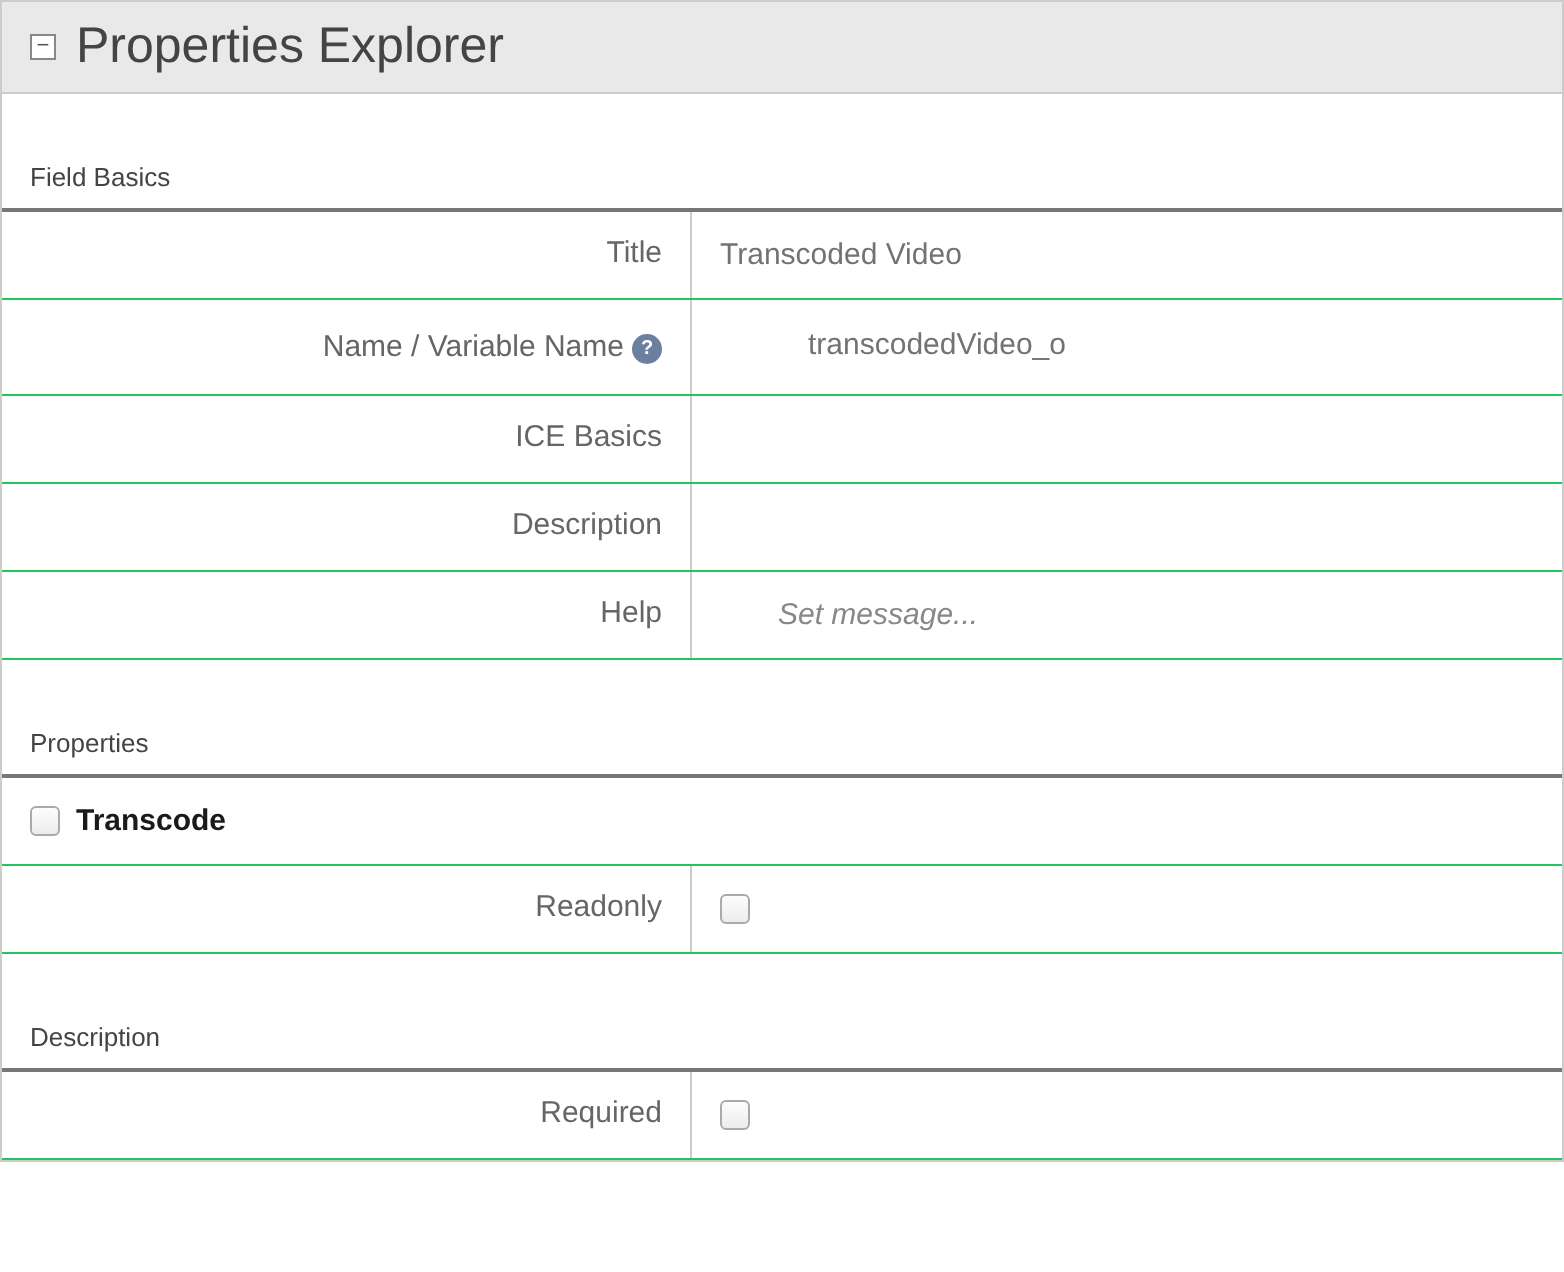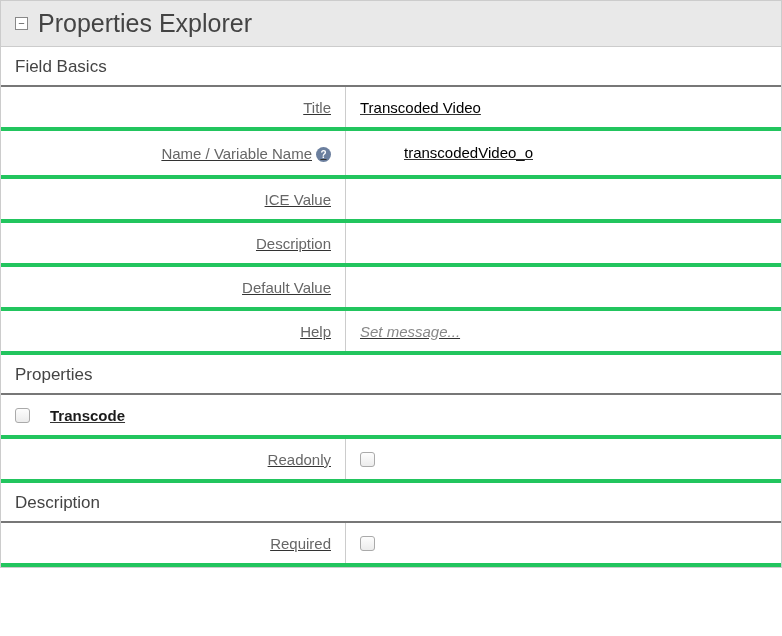--- a/index.html
+++ b/index.html
@@ -34,29 +34,29 @@
       cursor: pointer;
       user-select: none;
     }
     .panel-title {
       font-size: 25px;
       color: #444;
       font-weight: 400;
     }
     .section-header {
       padding: 10px 14px 8px 14px;
-      font-size: 17px;
+      font-size: 13px;
       color: #444;
       border-bottom: 2px solid #777;
+      margin-top: 24px;
     }
     .field-row {
       display: flex;
-      border-bottom: 4px solid #22c55e;
+      border-bottom: 1px solid #22c55e;
       min-height: 44px;
-      text-decoration: underline;
     }
     .field-label {
       width: 345px;
       flex-shrink: 0;
       text-align: right;
       padding: 12px 14px 10px 10px;
       color: #666;
       font-size: 15px;
       border-right: 1px solid #ccc;
       display: flex;
@@ -66,26 +66,27 @@
     }
     .field-value {
       flex: 1;
       padding: 10px 14px;
       display: flex;
       align-items: center;
       gap: 8px;
     }
     .value-text {
       font-size: 15px;
-      color: #000000;
+      color: #737373;
     }
     .placeholder-text {
       font-size: 15px;
       color: #888;
       font-style: italic;
+      margin-left: 29px;
     }
     .help-icon {
       display: inline-flex;
       align-items: center;
       justify-content: center;
       width: 15px;
       height: 15px;
       border-radius: 50%;
       background: #6b7f9e;
       color: #fff;
@@ -100,21 +101,20 @@
       border: 1px solid #aaa;
       border-radius: 3px;
       background: linear-gradient(#fdfdfd, #ececec);
       cursor: pointer;
       flex-shrink: 0;
     }
     .bold-label {
       font-weight: 600;
       color: #1a1a1a;
       font-size: 15px;
-      margin-left: 12px;
     }
     .tall { min-height: 48px; gap: 44px; }
     .name-row .field-label { align-items: center; padding-top:10px; padding-bottom:10px;}
     .name-row { align-items: stretch; }
     .name-row .field-value { padding-top:8px;text-align:right; }
   </style>
 </head>
 <body>
 
 <div class="panel">
@@ -140,44 +140,36 @@
       <span>Name / Variable Name</span>
       <span class="help-icon">?</span>
     </div>
     <div class="field-value">
       <span class="value-text">transcodedVideo_o</span>
     </div>
   </div>
 
   <div class="field-row">
     <div class="field-label">
-      <span>ICE Value</span>
+      <span>ICE Basics</span>
     </div>
     <div class="field-value">
       <span class="value-text"></span>
     </div>
   </div>
 
   <div class="field-row">
     <div class="field-label">
       <span>Description</span>
     </div>
     <div class="field-value">
       <span class="value-text"></span>
     </div>
   </div>
 
-  <div class="field-row">
-    <div class="field-label">
-      <span>Default Value</span>
-    </div>
-    <div class="field-value">
-      <span class="value-text"></span>
-    </div>
-  </div>
 
   <div class="field-row">
     <div class="field-label">
       <span>Help</span>
     </div>
     <div class="field-value">
       <span class="placeholder-text">Set message...</span>
     </div>
   </div>
 

